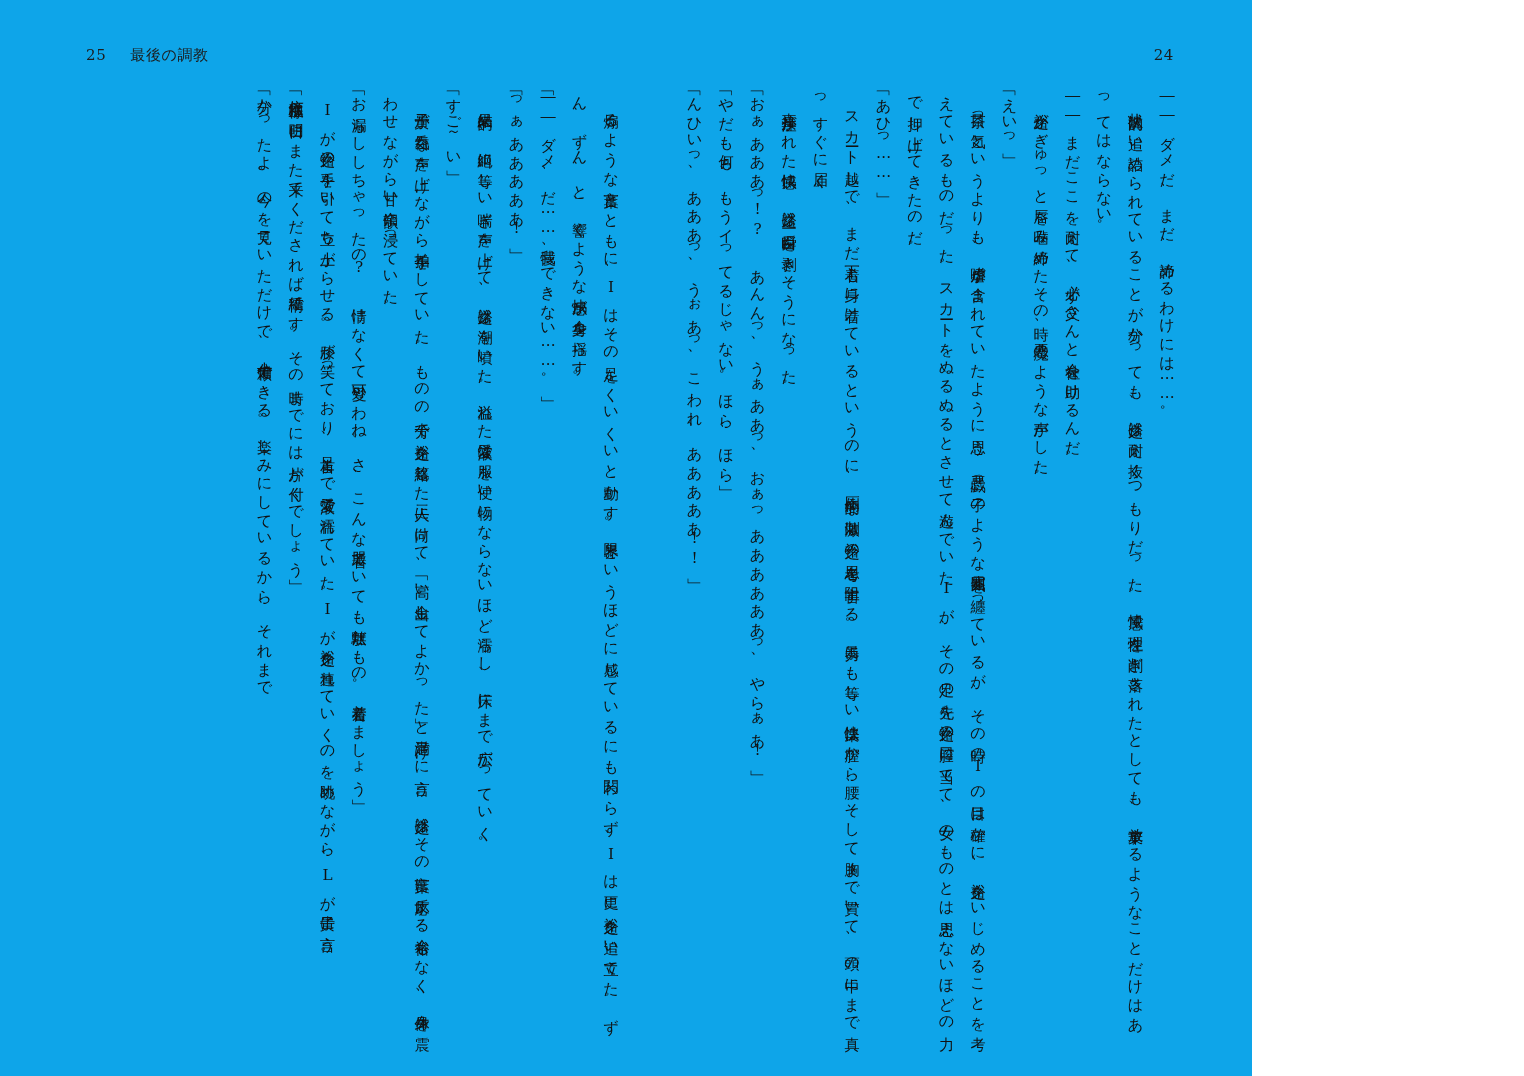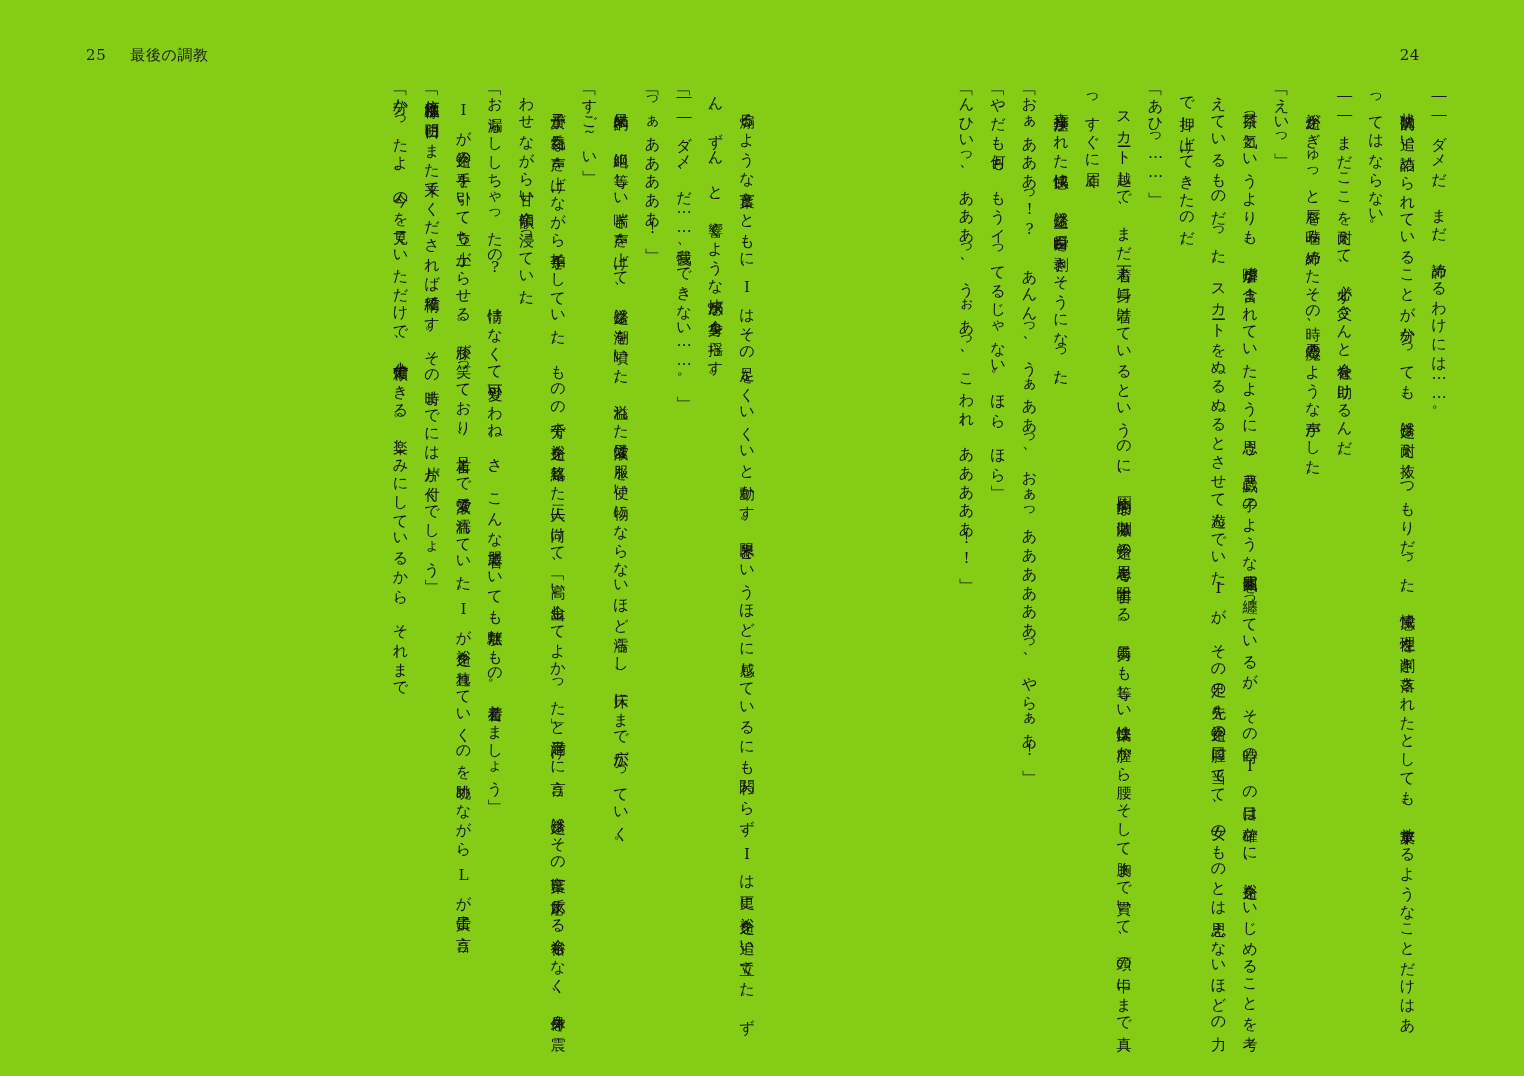--- a/index.html
+++ b/index.html
@@ -9,38 +9,38 @@
   }
   body {
     width: 1524px;
     height: 1076px;
     overflow: hidden;
     font-family: "DejaVu Serif", "Liberation Serif", serif;
     color: #1a1a1a;
   }
   .page {
     position: relative;
-    width: 1524px;
+    width: 1252px;
     height: 1076px;
     box-sizing: border-box;
-    background: #84cc16;
+    background: #0ea5e9;
   }
 
   
   .head {
     position: absolute;
     top: 46px;
     font-size: 15px;
     letter-spacing: 0.04em;
     color: #1c1c1c;
     white-space: nowrap;
   }
   .head-left { left: 86px; }
   .head-left .folio { margin-right: 24px; }
-  .head-right { right: 104px; }
+  .head-right { right: 78px; }
 
   
   .spread {
     position: absolute;
     top: 86px;
     left: 70px;
     right: 70px;
     height: 940px;
     display: flex;
     flex-direction: row-reverse;  

